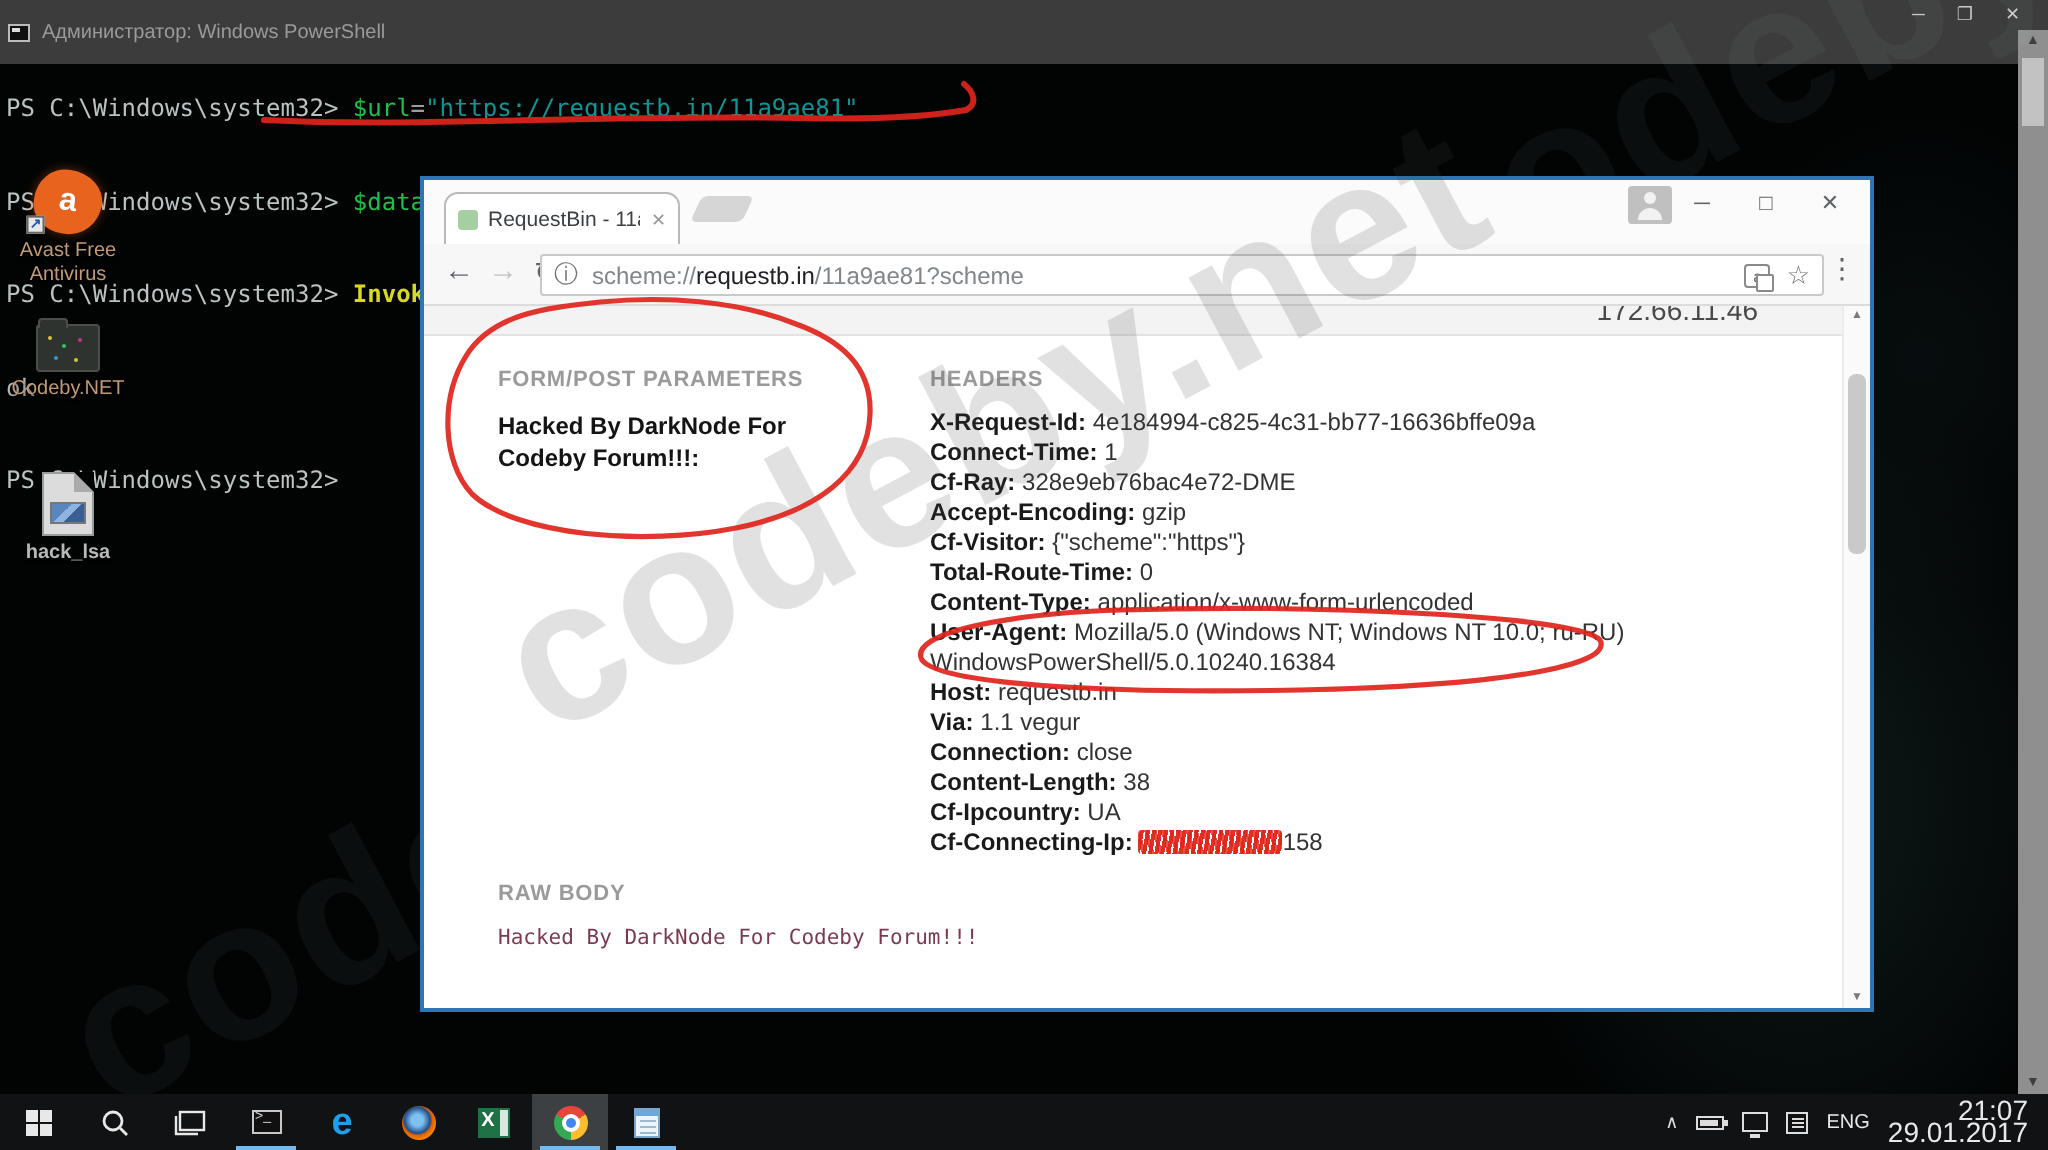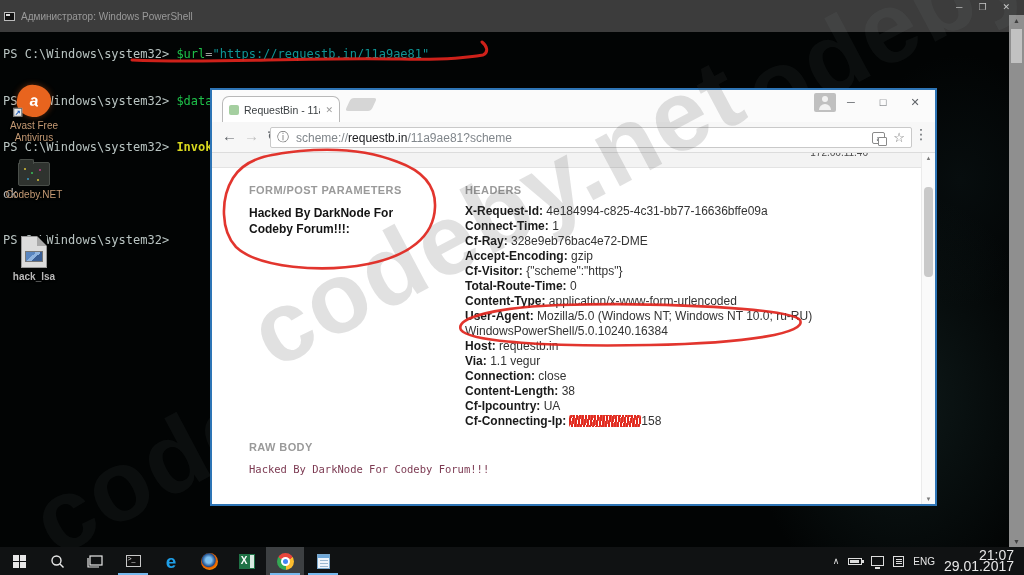--- a/index.html
+++ b/index.html
@@ -65,21 +65,21 @@
   .omni-info { font-size:12px; color:#757575; margin-right:7px; }
   .url { font-size:12px; white-space:nowrap; overflow:hidden; flex:1; }
   .url .gray { color:#80868b; } .url .dom { color:#202124; }
   .omni-translate { width:13px; height:12px; border:1px solid #8a8a8a; border-radius:2px; font-size:8px; line-height:11px; text-align:center; color:#5f6368; margin-right:8px; position:relative; background:#fff; }
   .omni-translate::after{ content:""; position:absolute; right:-3px; bottom:-3px; width:7px; height:7px; background:#fff; border:1px solid #8a8a8a; border-radius:1px; }
   .omni-star { font-size:13px; color:#757575; }
   .menu-dots { position:absolute; right:7px; top:4px; font-size:14px; color:#5f6368; }
 
   .content { position:relative; height:351px; background:#fff; overflow:hidden; }
   .strip { position:relative; height:15px; background:#f3f3f3; border-bottom:1px solid #e3e3e3; overflow:hidden; }
-  .strip-ip { position:absolute; right:67px; top:-6px; font-size:10px; color:#4a4a4a;text-align:center; }
+  .strip-ip { position:absolute; right:56px; top:-6px; font-size:14px; color:#4a4a4a;text-align:center; }
   .sec-title { position:absolute; font-size:11px; font-weight:bold; color:#9a9a9a; letter-spacing:.4px; }
   .fp-val { position:absolute; left:37px; top:52px; width:190px; font-size:12px; font-weight:bold; color:#141414; line-height:16px; }
   .hlist { position:absolute; left:253px; top:51px; width:365px; font-size:12px; line-height:15px; color:#333; }
   .hname { font-weight:bold; color:#1a1a1a; }
   .redact { display:inline-block; width:72px; height:12px; vertical-align:-2px; margin-left:3px; background:
      repeating-linear-gradient(100deg, transparent 0 1px, rgba(224,36,24,.95) 1px 3px),
      repeating-linear-gradient(75deg, transparent 0 2px, rgba(224,36,24,.8) 2px 4px);
      border-radius:2px; }
   .raw-val { position:absolute; left:37px; top:310px; font-family:"DejaVu Sans Mono","Liberation Mono",monospace; font-size:10.5px; color:#7c3a52; }
   .pg-scroll { position:absolute; right:0; top:0; width:14px; height:351px; background:#fafafa; border-left:1px solid #ebebeb; }

